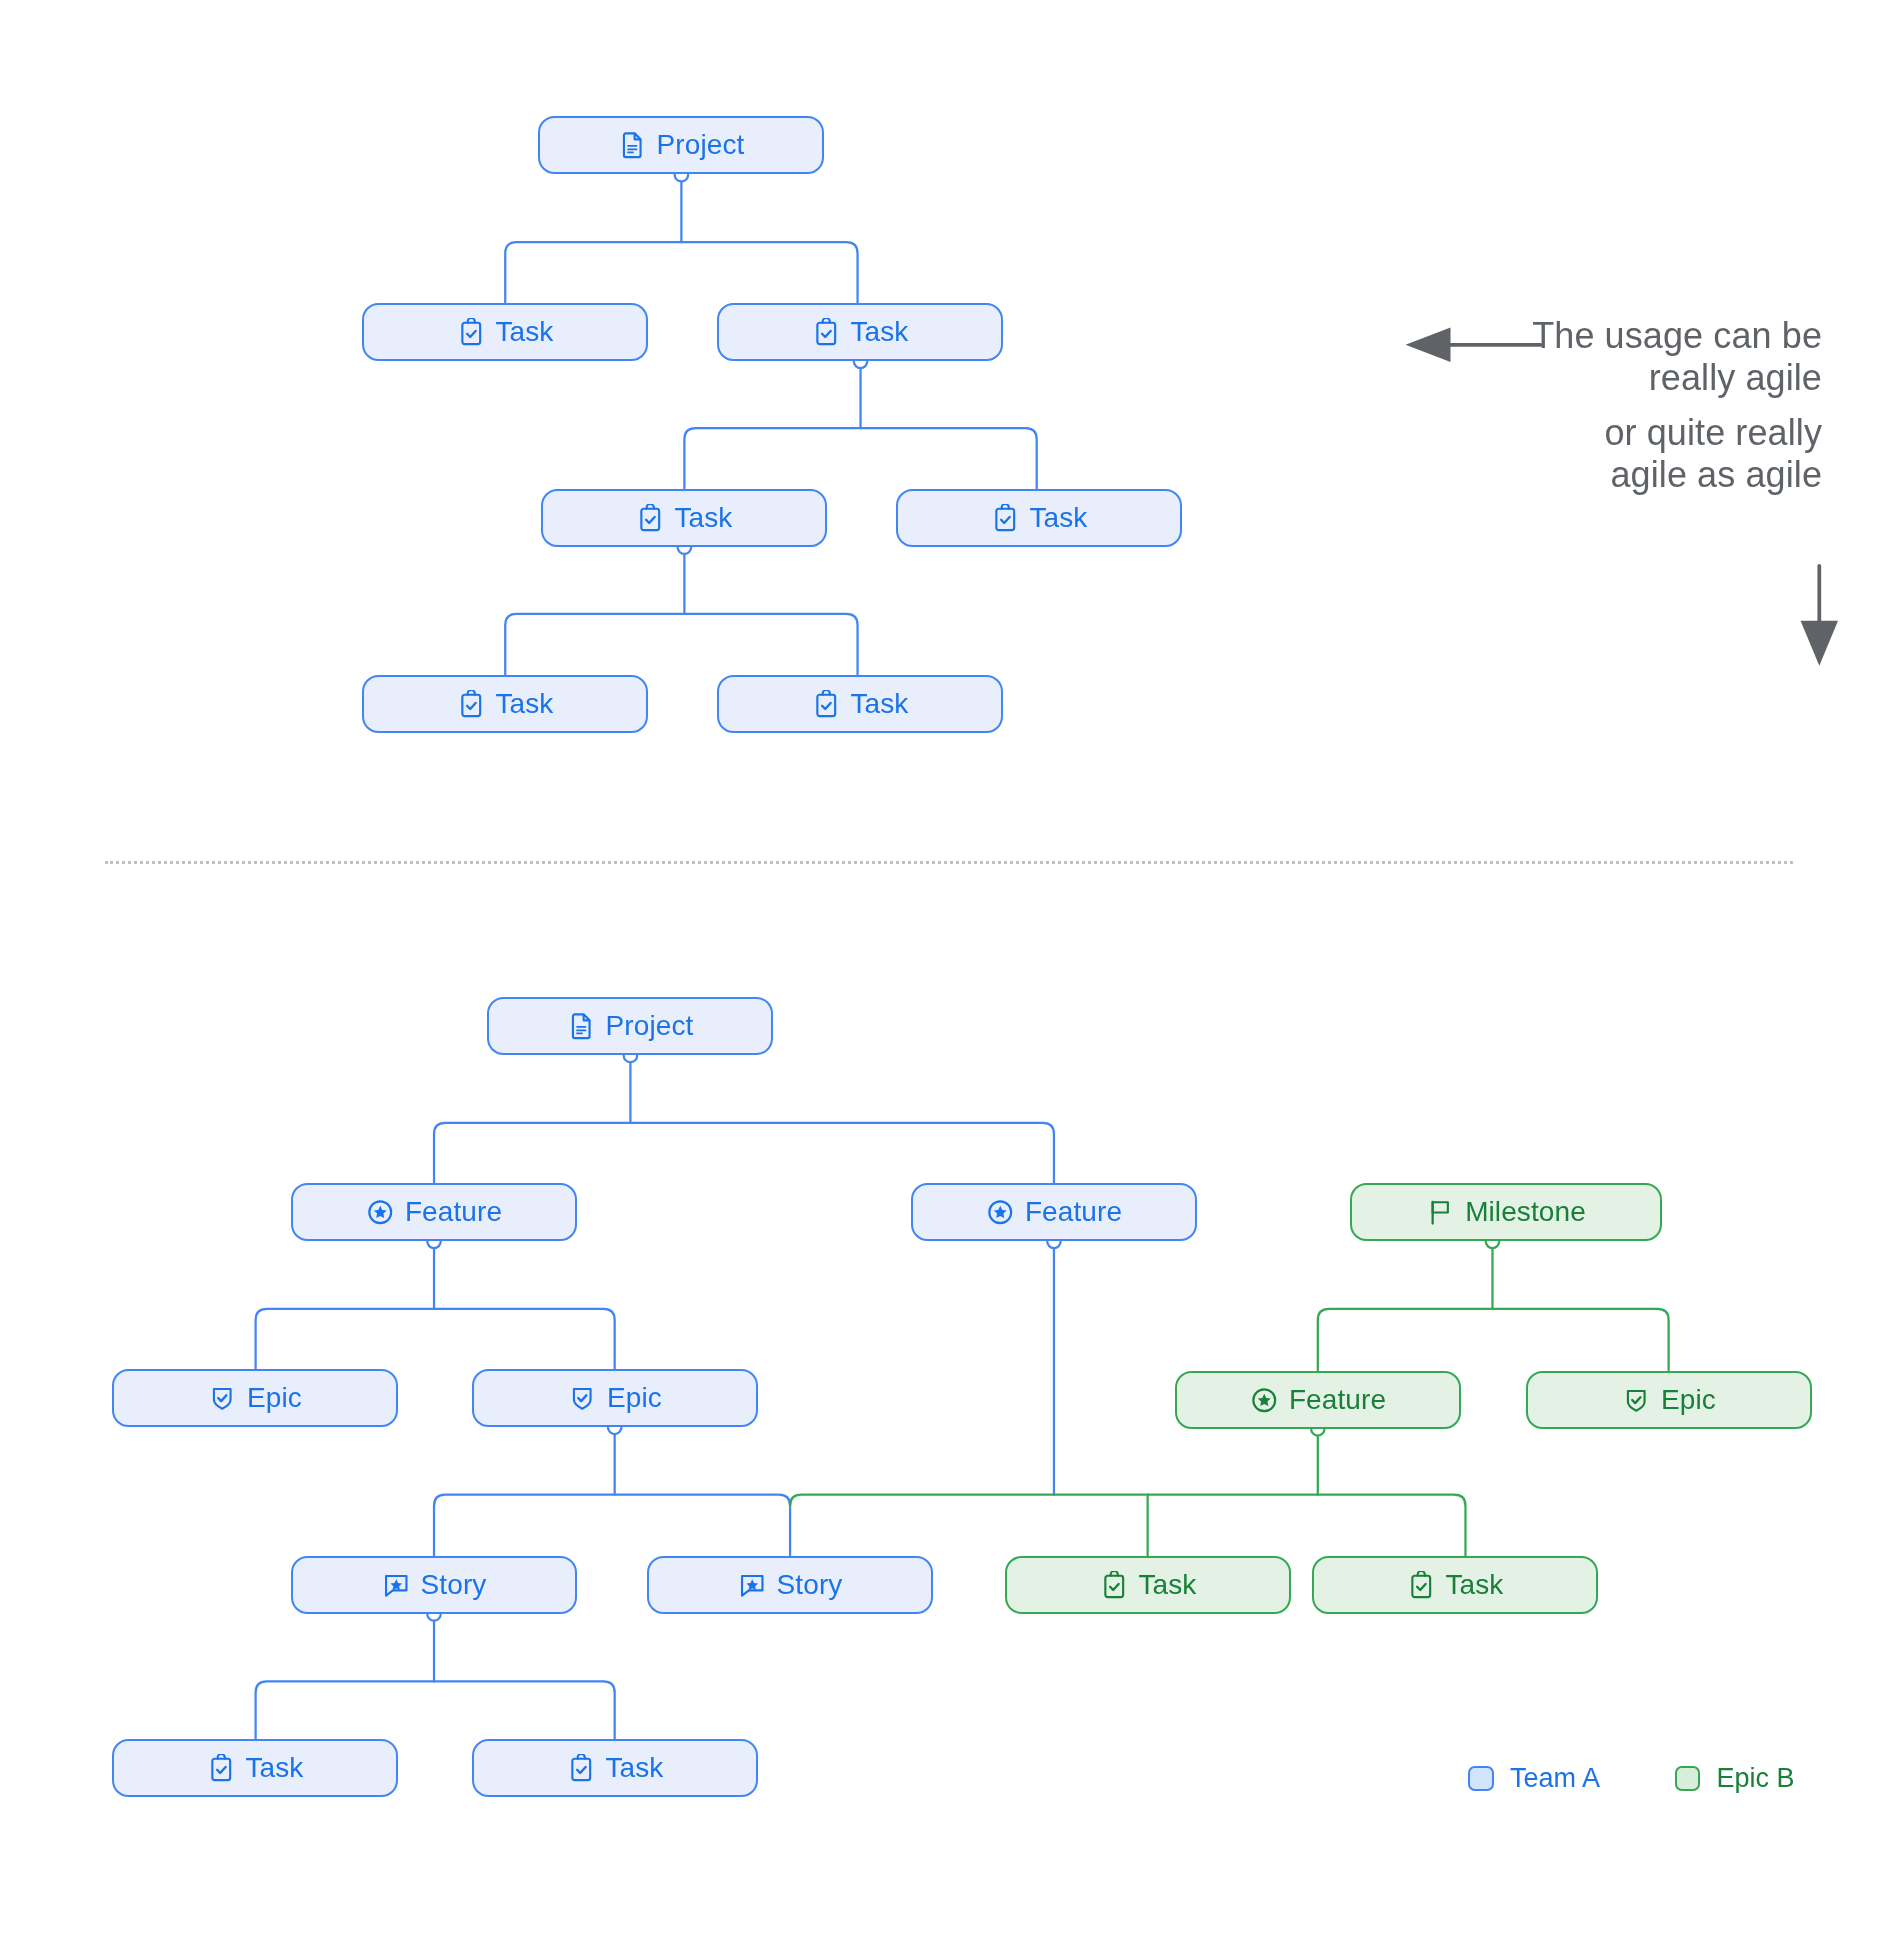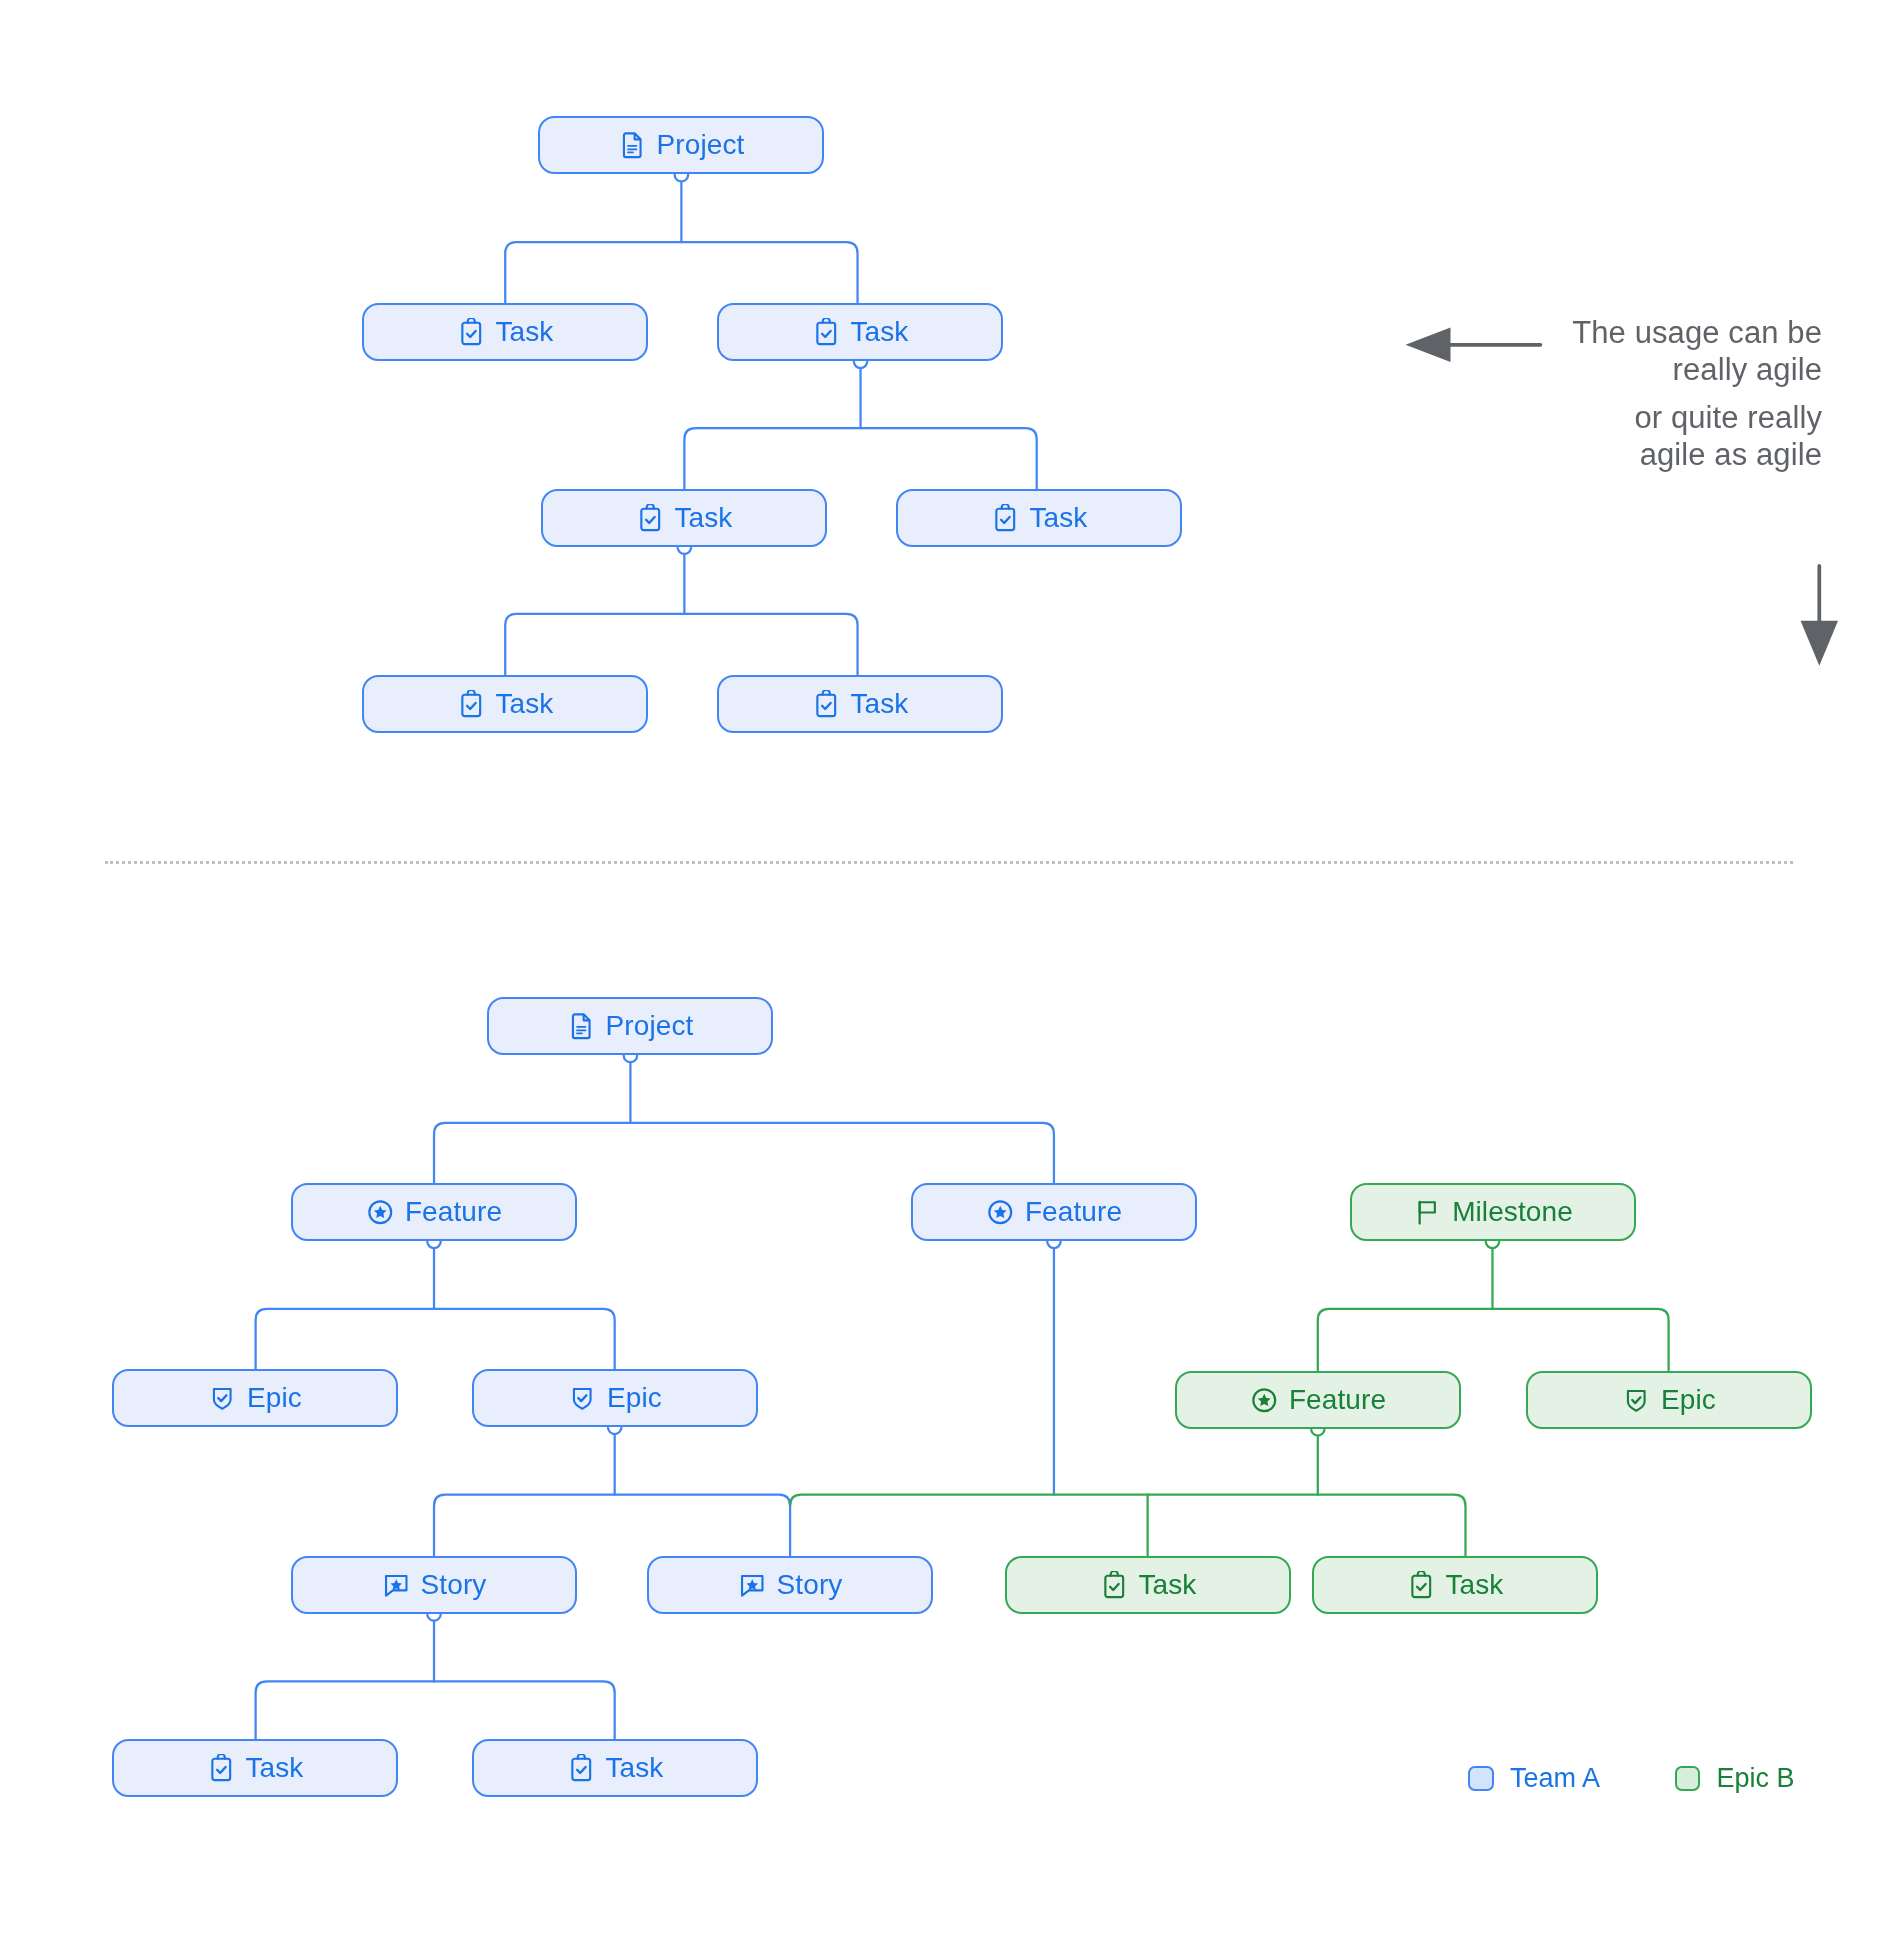--- a/index.html
+++ b/index.html
@@ -53,21 +53,21 @@
     justify-content: center;
     width: 28.5px; height: 28.5px;
     flex: 0 0 auto;
   }
   .node .ico svg { display:block; }
   .node .lbl { line-height: 1; }
 
   .annotation {
     position: absolute;
     color: #5f6368;
-    font-size: 31px;
+    font-size: 36px;
     line-height: 1.18;
     text-align: right;
     letter-spacing: 0.1px;
   }
   .annotation .ln { display: block; }
   .annotation .gap { display:block; height: 12px; }
 
   .divider {
     position: absolute;
     left: 105px;
@@ -273,21 +273,21 @@
         <span class="lbl">Feature</span>
       </div>
       <div class="node blue" style="left: 911px; top: 1183px; width: 286px; height: 58px;">
         <span class="ico">
           <svg width="28.5" height="28.5" viewBox="0 0 24 24">
             <use href="#i-feature"></use>
           </svg>
         </span>
         <span class="lbl">Feature</span>
       </div>
-      <div class="node green" style="left: 1350px; top: 1183px; width: 286px; height: 58px;">
+      <div class="node green" style="left: 1350px; top: 1183px; width: 312px; height: 58px;">
         <span class="ico">
           <svg width="28.5" height="28.5" viewBox="0 0 24 24">
             <use href="#i-milestone"></use>
           </svg>
         </span>
         <span class="lbl">Milestone</span>
       </div>
       <div class="node blue" style="left: 112px; top: 1369px; width: 286px; height: 58px;">
         <span class="ico">
           <svg width="28.5" height="28.5" viewBox="0 0 24 24">

